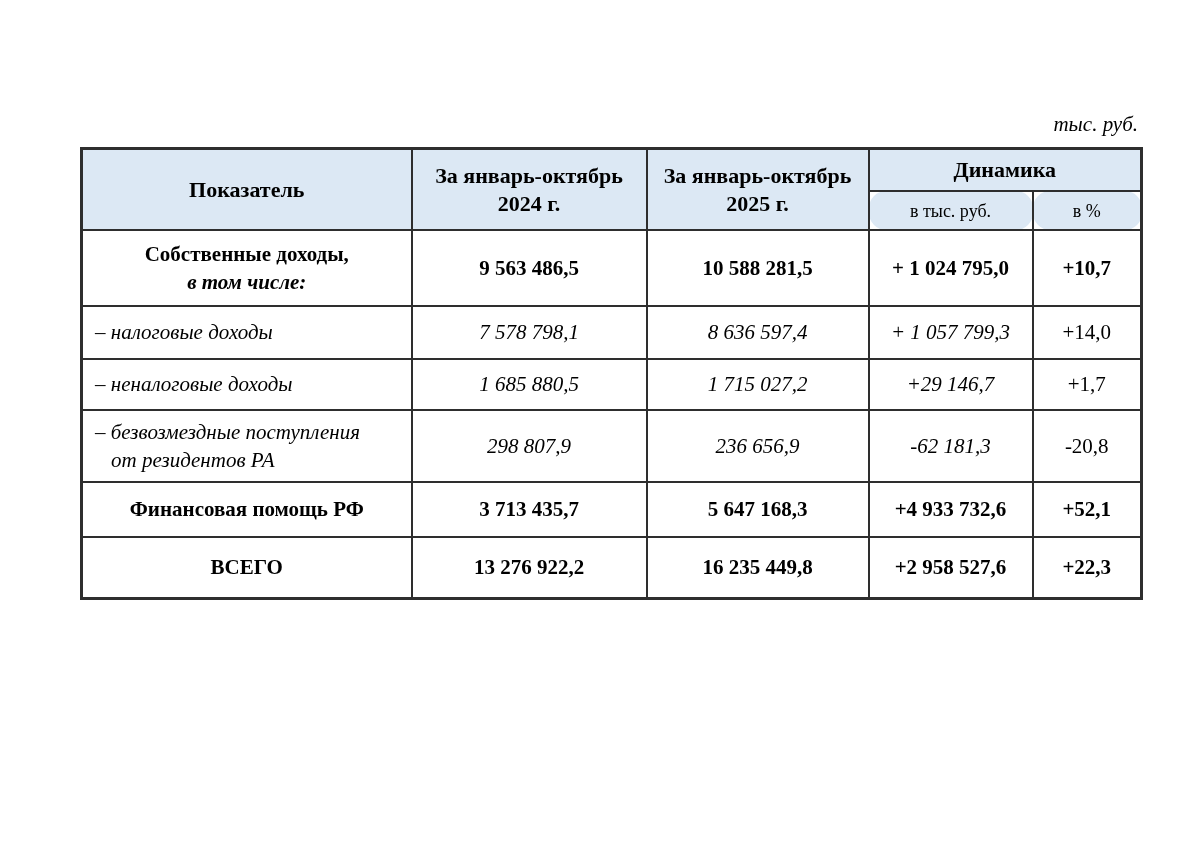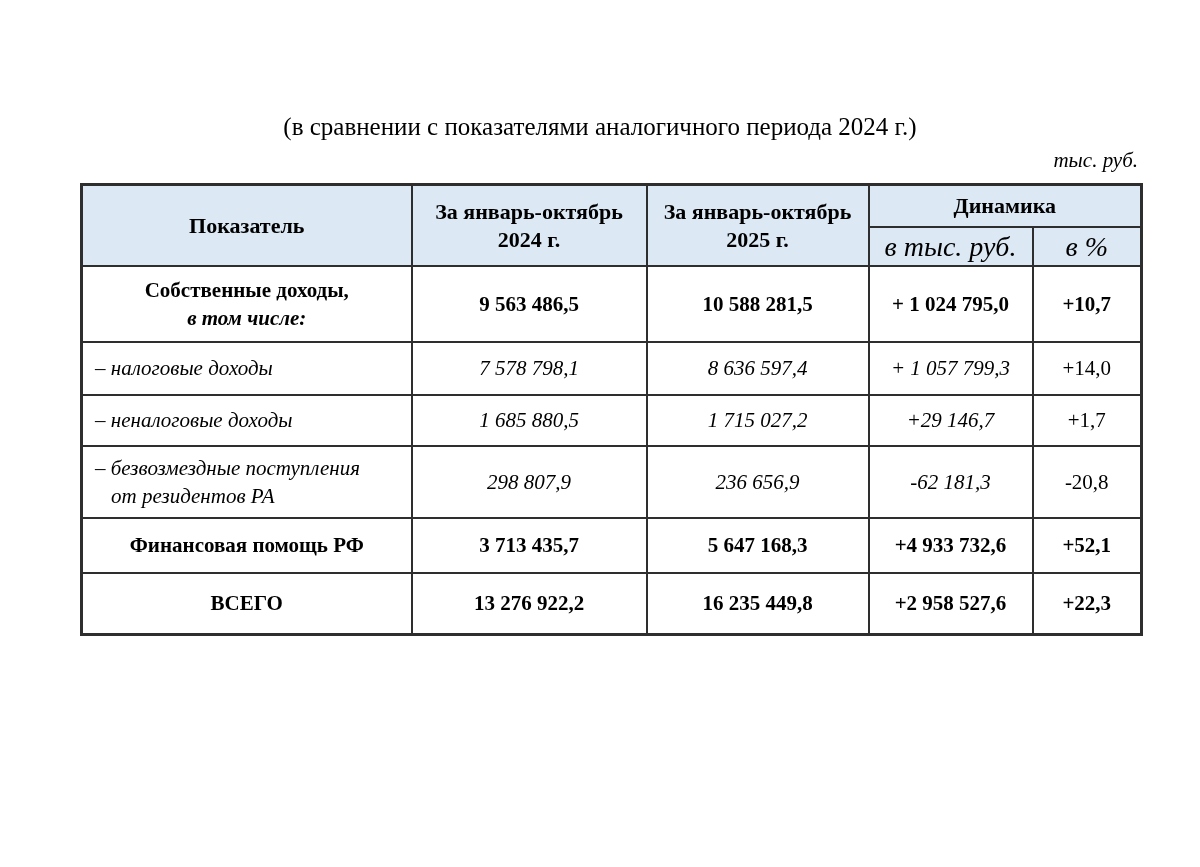--- a/index.html
+++ b/index.html
@@ -54,23 +54,23 @@
     overflow: hidden;
   }
   thead th {
     background: #dce8f4;
     font-weight: bold;
     font-size: 22px;
     line-height: 30px;
   }
   thead .subhead {
     font-weight: normal;
-    font-style: italic;
-    font-size: 28px;
+    font-size: 18px;
     height: 37px;
+    border-radius: 17px;
   }
   thead tr.head-top th { height: 40px; }
   tr.r0 td { height: 74px; font-weight: bold; }
   tr.r1 td { height: 51px; font-style: italic; }
   tr.r2 td { height: 49px; font-style: italic; }
   tr.r3 td { height: 70px; font-style: italic; }
   tr.r4 td { height: 53px; font-weight: bold; }
   tr.r5 td { height: 59px; font-weight: bold; }
   td.label-left {
     text-align: left;
@@ -85,21 +85,20 @@
   }
   tr.r1 td.pct, tr.r2 td.pct, tr.r3 td.pct {
     font-style: normal;
   }
   .two-line div { line-height: 28px; }
 </style>
 </head>
 <body>
 
 <div class="title-block">
-  <div class="subtitle">(в сравнении с показателями аналогичного периода 2024 г.)</div>
 </div>
 
 <div class="units-note">тыс. руб.</div>
 
 <table class="revenue">
   <colgroup>
     <col style="width:330px">
     <col style="width:235px">
     <col style="width:222px">
     <col style="width:164px">

